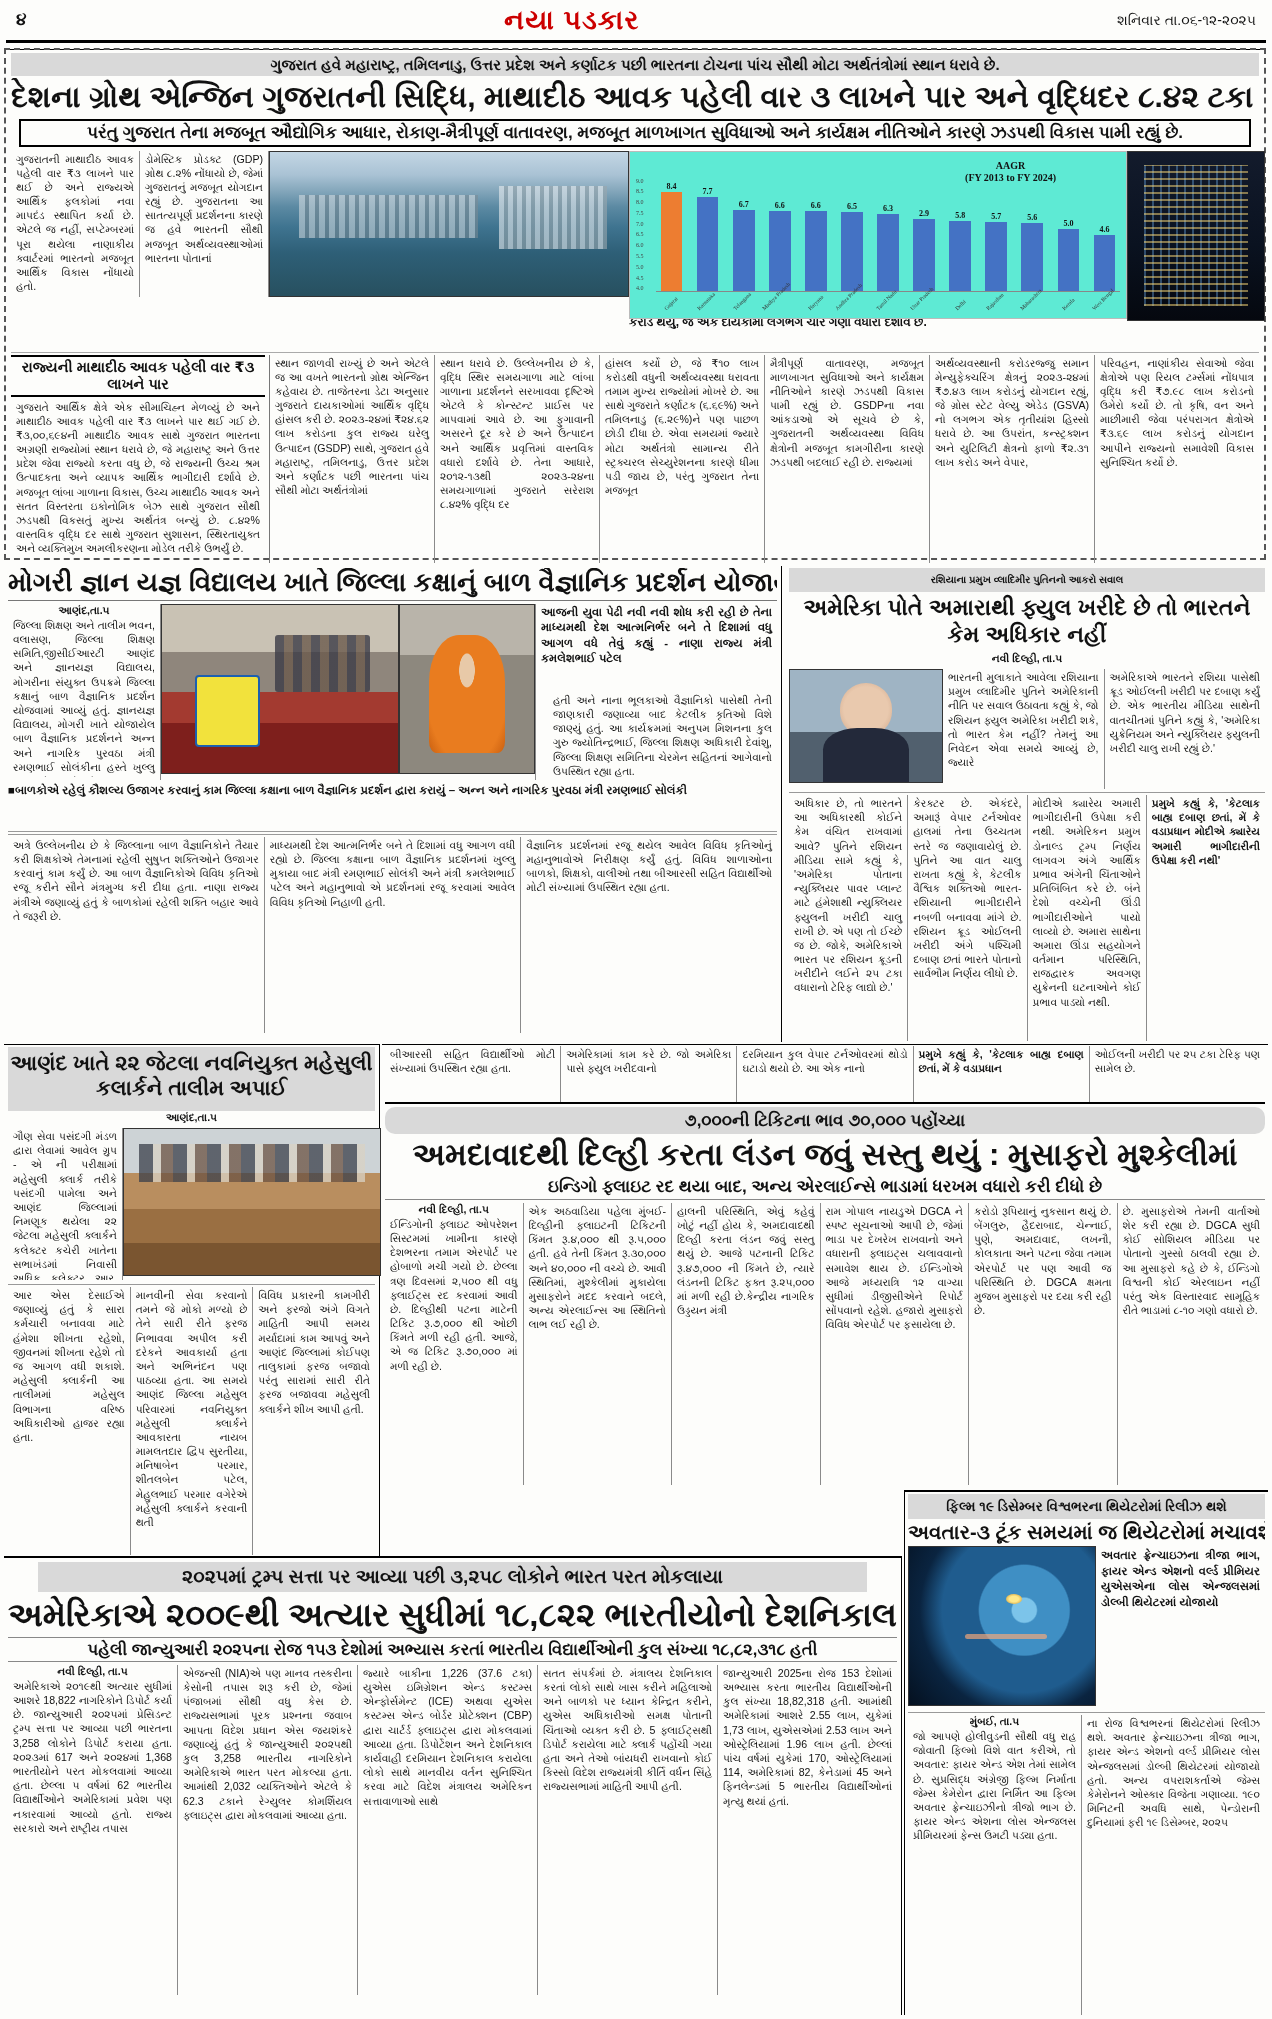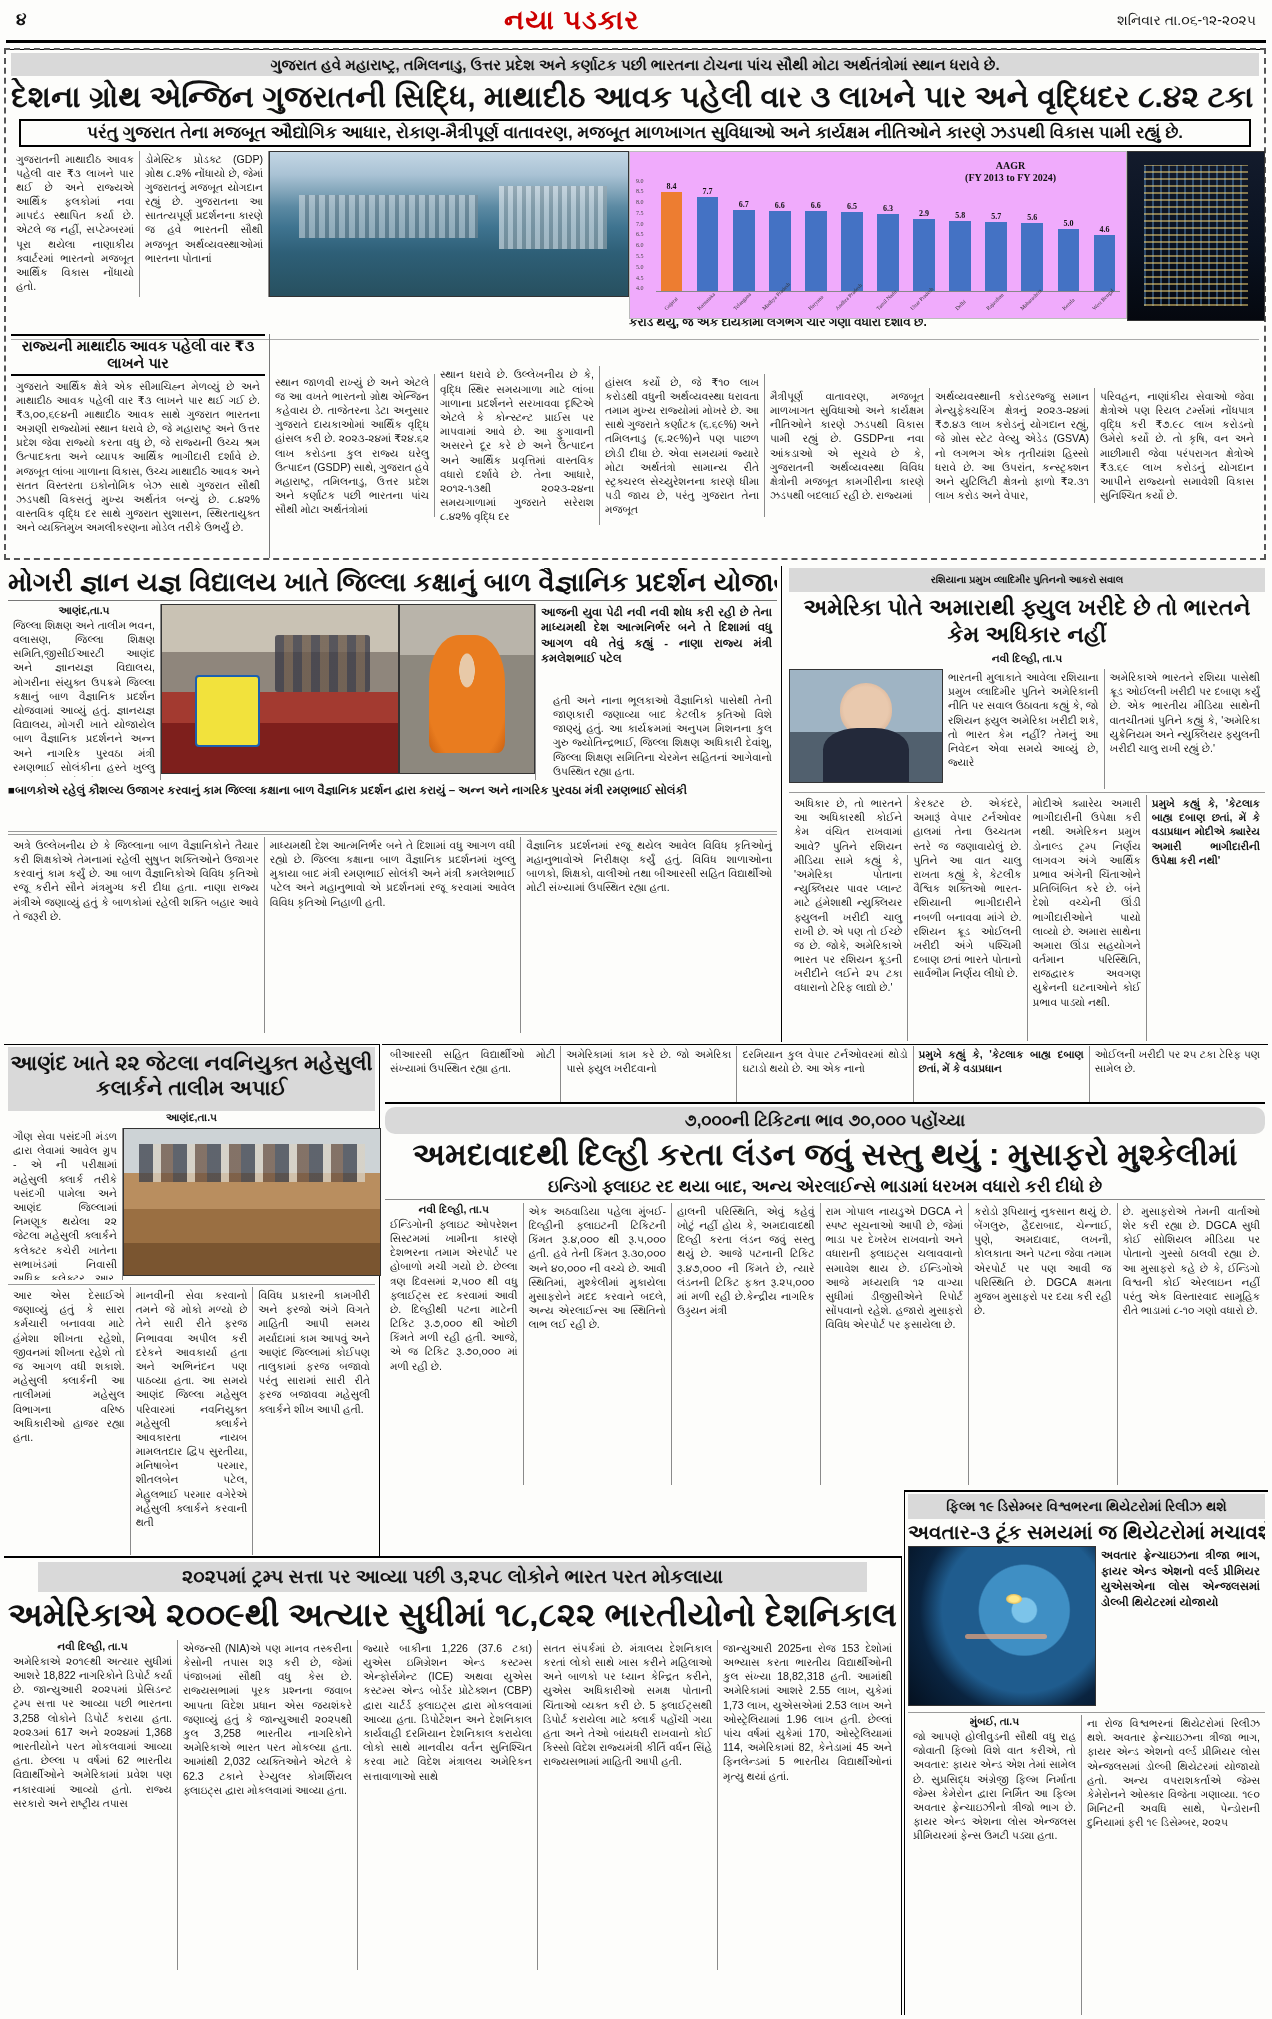--- a/index.html
+++ b/index.html
@@ -17,21 +17,21 @@
   .ncol:last-child{border-right:none;}
   .dateline{font-weight:bold;font-size:10.6px;text-align:center;}
   .cap{font-weight:bold;font-size:11.5px;line-height:1.25;overflow:hidden;}
   .qbold{font-weight:bold;}
   
   .topstory{position:absolute;top:48px;left:4px;width:1262px;height:512px;border:2px dashed #555;padding:3px 5px;box-sizing:border-box;}
   .banner{height:23px;line-height:23px;font-size:15px;margin-bottom:2px;}
   .bigheadline{font-size:30px;font-weight:bold;text-align:center;line-height:1.25;white-space:nowrap;overflow:hidden;}
   .subhead-box{border:2px solid #000;margin:3px 8px;padding:2px 6px;font-size:17px;font-weight:bold;text-align:center;overflow:hidden;white-space:nowrap;}
   .ts-row1{display:flex;height:146px;margin-top:4px;}
-  .ts-row2{display:flex;height:208px;margin-top:3px;border-top:1px solid #aaa;padding-top:2px;align-items:center;}
+  .ts-row2{display:flex;height:208px;margin-top:16px;border-top:1px solid #aaa;padding-top:2px;}
   .ts-capline{margin:3px 0 0 618px;width:636px;font-size:12px;height:36px;}
   .sidebox{width:254px;flex:none;border-right:1px solid #777;padding-right:4px;}
   .sidebox-title{font-weight:bold;font-size:14.5px;text-align:center;border-bottom:2px solid #000;border-top:2px solid #000;padding:2px 0;margin-bottom:2px;}
   
   .photo{flex:none;position:relative;overflow:hidden;border:1px solid #333;}
   .photo-port{width:358px;height:144px;background:
     linear-gradient(180deg,#c3d6e4 0%,#a9c2d4 16%,#87a9bd 26%,#5c8aa3 38%,#3f7490 52%,#2e5f77 70%,#27505f 100%);}
   .photo-port:before{content:"";position:absolute;left:8%;top:30%;width:50%;height:30%;
     background:repeating-linear-gradient(90deg,#d8dee2 0 6px,#7b8b94 6px 10px);opacity:.55;}
   .photo-port:after{content:"";position:absolute;right:6%;top:24%;width:30%;height:44%;
@@ -49,21 +49,21 @@
   .photo-putin{width:152px;height:112px;background:linear-gradient(180deg,#9fb4c4 0 55%,#51606e 55% 100%);}
   .photo-putin:before{content:"";position:absolute;left:33%;top:12%;width:34%;height:46%;background:radial-gradient(ellipse,#e9c9ae 60%,#caa184 100%);border-radius:50% 50% 45% 45%;}
   .photo-putin:after{content:"";position:absolute;left:22%;top:52%;width:56%;height:48%;background:#23293a;border-radius:40% 40% 0 0;}
   .photo-meeting{width:256px;height:146px;background:linear-gradient(180deg,#cdd3d6 0 30%,#b98e5f 30% 55%,#9a6f42 55% 78%,#7a5530 78% 100%);}
   .photo-meeting:before{content:"";position:absolute;left:6%;top:10%;width:88%;height:26%;
     background:repeating-linear-gradient(90deg,#3a3f4a 0 14px,#d9d2c4 14px 22px,#6b5242 22px 34px);opacity:.75;}
   .photo-avatar{width:186px;height:158px;background:radial-gradient(circle at 62% 40%,#7cc4ea 0 8%,#3f8fc4 9% 30%,#1f5c8e 31% 55%,#0a2440 70%,#04101f 100%);}
   .photo-avatar:before{content:"";position:absolute;left:52%;top:30%;width:16px;height:10px;background:radial-gradient(#ffe98a 0 40%,#c98f2a 100%);border-radius:50%;}
   .photo-avatar:after{content:"";position:absolute;left:30%;top:55%;width:44%;height:5px;background:rgba(255,170,120,.65);border-radius:3px;}
   
-  .chartbox{flex:none;width:498px;height:168px;position:relative;background:#f0abfc;border:1px solid #bbb;padding:2px 4px;box-sizing:border-box;font-family:"Liberation Serif",serif;}
+  .chartbox{flex:none;width:498px;height:168px;position:relative;background:#5eead4;border:1px solid #bbb;padding:2px 4px;box-sizing:border-box;font-family:"Liberation Serif",serif;}
   .charttitle{position:absolute;top:8px;right:70px;text-align:center;font-size:10px;font-weight:bold;line-height:1.2;}
   .chartarea{position:absolute;left:26px;right:6px;top:30px;bottom:26px;display:flex;align-items:flex-end;gap:5px;border-bottom:1px solid #888;}
   .yticks{position:absolute;left:6px;top:26px;bottom:26px;display:flex;flex-direction:column;justify-content:space-between;font-size:6px;color:#444;}
   .bargroup{flex:1;display:flex;flex-direction:column;align-items:center;justify-content:flex-end;height:100%;position:relative;}
   .bval{font-size:8px;font-weight:bold;margin-bottom:1px;}
   .bar{width:70%;background:#4472C4;}
   .bar.hot{background:#ED7D31;}
   .bcat{position:absolute;bottom:-22px;font-size:5.5px;transform:rotate(-45deg);transform-origin:top left;white-space:nowrap;color:#333;}
   
   .science{position:absolute;top:566px;left:4px;width:778px;height:476px;box-sizing:border-box;padding:2px 4px;border-right:1px solid #000;}
@@ -299,20 +299,21 @@
       <div class="ncol" style="flex:1">હાલની પરિસ્થિતિ, એવું કહેવું ખોટું નહીં હોય કે, અમદાવાદથી દિલ્હી કરતા લંડન જવું સસ્તુ થયું છે. આજે પટનાની ટિકિટ રૂ.૪૭,૦૦૦ ની કિંમતે છે, ત્યારે લંડનની ટિકિટ ફક્ત રૂ.૨૫,૦૦૦ માં મળી રહી છે.કેન્દ્રીય નાગરિક ઉડ્ડયન મંત્રી</div>
       <div class="ncol" style="flex:1">રામ ગોપાલ નાયડુએ DGCA ને સ્પષ્ટ સૂચનાઓ આપી છે, જેમાં ભાડા પર દેખરેખ રાખવાનો અને વધારાની ફ્લાઇટ્સ ચલાવવાનો સમાવેશ થાય છે. ઈન્ડિગોએ આજે મધ્યરાત્રિ ૧૨ વાગ્યા સુધીમાં ડીજીસીએને રિપોર્ટ સોંપવાનો રહેશે. હજારો મુસાફરો વિવિધ એરપોર્ટ પર ફસાયેલા છે.</div>
       <div class="ncol" style="flex:1">કરોડો રૂપિયાનું નુકસાન થયું છે. બેંગલુરુ, હૈદરાબાદ, ચેન્નાઈ, પુણે, અમદાવાદ, લખનૌ, કોલકાતા અને પટના જેવા તમામ એરપોર્ટ પર પણ આવી જ પરિસ્થિતિ છે. DGCA ક્ષમતા મુજબ મુસાફરો પર દયા કરી રહી છે.</div>
       <div class="ncol" style="flex:1">છે. મુસાફરોએ તેમની વાર્તાઓ શેર કરી રહ્યા છે. DGCA સુધી કોઈ સોશિયલ મીડિયા પર પોતાનો ગુસ્સો ઠાલવી રહ્યા છે. આ મુસાફરો કહે છે કે, ઈન્ડિગો વિશ્વની કોઈ એરલાઇન નહીં પરંતુ એક વિસ્તારવાદ સામૂહિક રીતે ભાડામાં ૮-૧૦ ગણો વધારો છે.</div>
     </div>
   </div>
 
   <div class="deport">
     <div class="kicker">૨૦૨૫માં ટ્રમ્પ સત્તા પર આવ્યા પછી ૩,૨૫૮ લોકોને ભારત પરત મોકલાયા</div>
     <div class="dep-head">અમેરિકાએ ૨૦૦૯થી અત્યાર સુધીમાં ૧૮,૮૨૨ ભારતીયોનો દેશનિકાલ કર્યો</div>
+    <div class="dep-sub">પહેલી જાન્યુઆરી ૨૦૨૫ના રોજ ૧૫૩ દેશોમાં અભ્યાસ કરતાં ભારતીય વિદ્યાર્થીઓની કુલ સંખ્યા ૧૮,૮૨,૩૧૮ હતી</div>
     <div class="dep-body">
       <div style="flex:1;border-right:1px solid #8a8a8a;">
         <div class="dateline">નવી દિલ્હી, તા.૫</div>
         <div class="ncol" style="border:none;height:310px;">અમેરિકાએ ૨૦૧૯થી અત્યાર સુધીમાં આશરે 18,822 નાગરિકોને ડિપોર્ટ કર્યા છે. જાન્યુઆરી ૨૦૨૫માં પ્રેસિડન્ટ ટ્રમ્પ સત્તા પર આવ્યા પછી ભારતના 3,258 લોકોને ડિપોર્ટ કરાયા હતા. ૨૦૨૩માં 617 અને ૨૦૨૪માં 1,368 ભારતીયોને પરત મોકલવામાં આવ્યા હતા. છેલ્લા ૫ વર્ષમાં 62 ભારતીય વિદ્યાર્થીઓને અમેરિકામાં પ્રવેશ પણ નકારવામાં આવ્યો હતો. રાજ્ય સરકારો અને રાષ્ટ્રીય તપાસ</div>
       </div>
       <div class="ncol" style="flex:1">એજન્સી (NIA)એ પણ માનવ તસ્કરીના કેસોની તપાસ શરૂ કરી છે, જેમાં પંજાબમાં સૌથી વધુ કેસ છે. રાજ્યસભામાં પૂરક પ્રશ્નના જવાબ આપતા વિદેશ પ્રધાન એસ જયશંકરે જણાવ્યું હતું કે જાન્યુઆરી ૨૦૨૫થી કુલ 3,258 ભારતીય નાગરિકોને અમેરિકાએ ભારત પરત મોકલ્યા હતા. આમાંથી 2,032 વ્યક્તિઓને એટલે કે 62.3 ટકાને રેગ્યુલર કોમર્શિયલ ફ્લાઇટ્સ દ્વારા મોકલવામાં આવ્યા હતા.</div>
       <div class="ncol" style="flex:1">જ્યારે બાકીના 1,226 (37.6 ટકા) યુએસ ઇમિગ્રેશન એન્ડ કસ્ટમ્સ એન્ફોર્સમેન્ટ (ICE) અથવા યુએસ કસ્ટમ્સ એન્ડ બોર્ડર પ્રોટેક્શન (CBP) દ્વારા ચાર્ટર્ડ ફ્લાઇટ્સ દ્વારા મોકલવામાં આવ્યા હતા. ડિપોર્ટેશન અને દેશનિકાલ કાર્યવાહી દરમિયાન દેશનિકાલ કરાયેલા લોકો સાથે માનવીય વર્તન સુનિશ્ચિત કરવા માટે વિદેશ મંત્રાલય અમેરિકન સત્તાવાળાઓ સાથે</div>
       <div class="ncol" style="flex:1">સતત સંપર્કમાં છે. મંત્રાલય દેશનિકાલ કરતાં લોકો સાથે ખાસ કરીને મહિલાઓ અને બાળકો પર ધ્યાન કેન્દ્રિત કરીને, યુએસ અધિકારીઓ સમક્ષ પોતાની ચિંતાઓ વ્યક્ત કરી છે. 5 ફ્લાઈટ્સથી ડિપોર્ટ કરાયેલા માટે ક્લાર્ક પહોંચી ગયા હતા અને તેઓ બાંયધરી રાખવાનો કોઈ કિસ્સો વિદેશ રાજ્યમંત્રી કીર્તિ વર્ધન સિંહે રાજ્યસભામાં માહિતી આપી હતી.</div>
       <div class="ncol" style="flex:1">જાન્યુઆરી 2025ના રોજ 153 દેશોમાં અભ્યાસ કરતા ભારતીય વિદ્યાર્થીઓની કુલ સંખ્યા 18,82,318 હતી. આમાંથી અમેરિકામાં આશરે 2.55 લાખ, યુકેમાં 1,73 લાખ, યુએસએમાં 2.53 લાખ અને ઓસ્ટ્રેલિયામાં 1.96 લાખ હતી. છેલ્લાં પાંચ વર્ષમાં યુકેમાં 170, ઓસ્ટ્રેલિયામાં 114, અમેરિકામાં 82, કેનેડામાં 45 અને ફિનલેન્ડમાં 5 ભારતીય વિદ્યાર્થીઓનાં મૃત્યુ થયાં હતાં.</div>
     </div>

